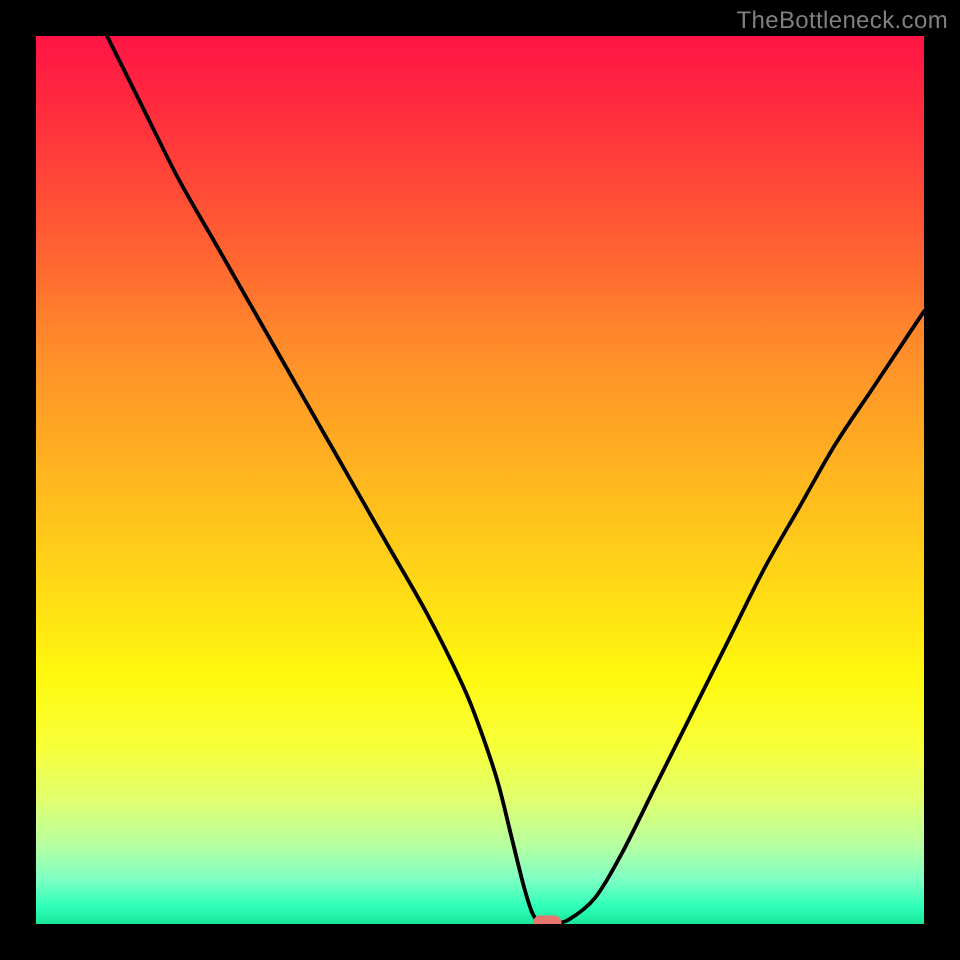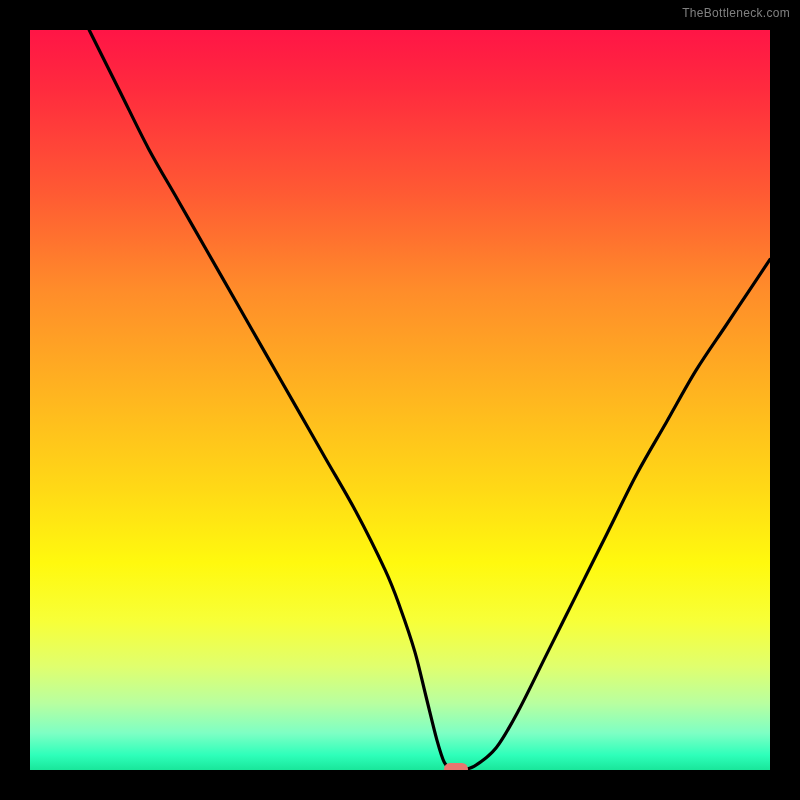--- a/index.html
+++ b/index.html
@@ -48,21 +48,21 @@
       #7effc4 95%,
       #2effba 98%,
       #19e69a 100%
     );
   }
   .watermark {
     position: absolute;
     top: 6px;
     right: 10px;
     color: #808080;
-    font-size: 12px;
+    font-size: 20px;
     font-weight: 500;
     letter-spacing: 0.3px;
     z-index: 5;
     user-select: none;
   }
   svg.curve {
     position: absolute;
     left: 0;
     top: 0;
     width: 740px;

